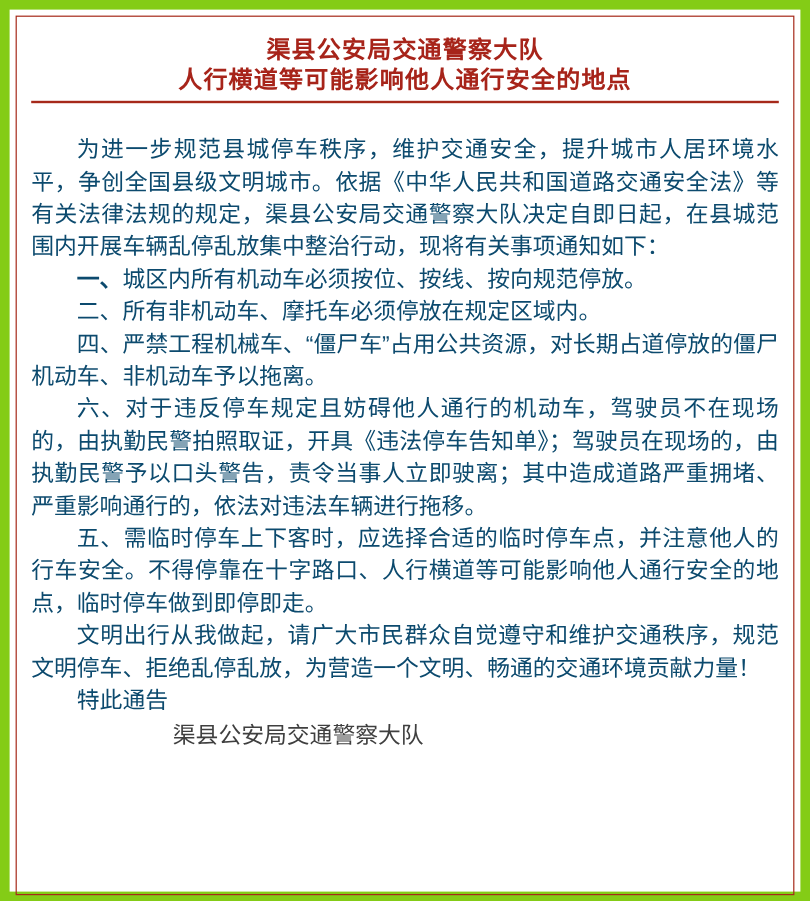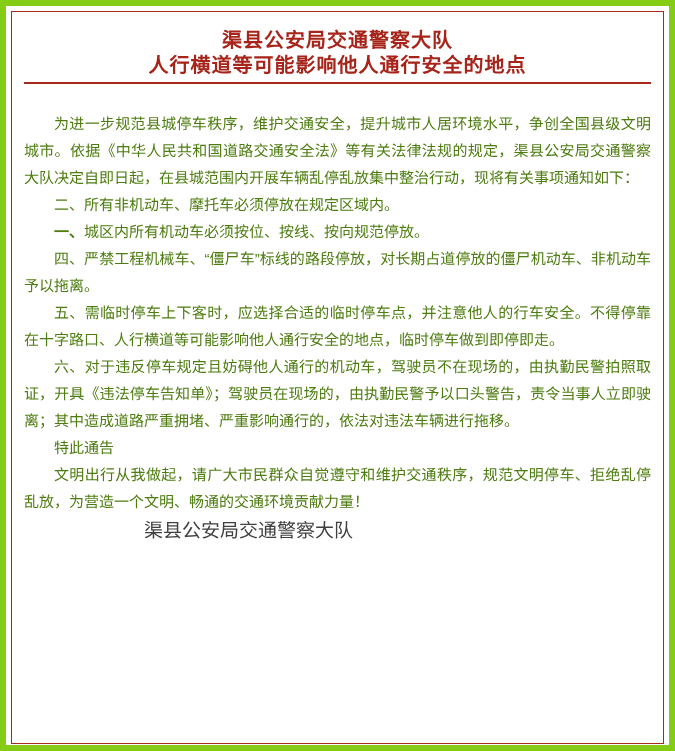--- a/index.html
+++ b/index.html
@@ -5,21 +5,21 @@
   * { margin: 0; padding: 0; box-sizing: border-box; }
   html, body { background: #ffffff; }
   body {
     font-family: "Liberation Sans", "DejaVu Sans", sans-serif;
     width: 675px;
   }
   .page {
     width: 675px;
     height: 751px;
     background: #ffffff;
-    border: 6px solid #84cc16;
+    border: 8px solid #84cc16;
   }
   .inner-frame {
     margin: 5px;
     height: 733px;
     border: 1px solid #a6291a;
     padding: 16px 12px 0 12px;
     overflow: hidden;
   }
   .notice-header {
     text-align: center;
@@ -32,22 +32,22 @@
     letter-spacing: 1px;
   }
   .title-rule {
     margin-top: 4px;
     border: none;
     border-top: 2px solid #a6291a;
     width: 100%;
   }
   .notice-body {
     margin-top: 26px;
-    color: #4d7c0f;
-    font-size: 15px;
+    color: #0c4a6e;
+    font-size: 19px;
     line-height: 27px;
     text-align: justify;
   }
   .para {
     text-indent: 2em;
   }
   .num-bold {
     font-weight: 700;
   }
   .signature-block {
@@ -67,27 +67,27 @@
 
     <header class="notice-header">
       <div class="title-line">渠县公安局交通警察大队</div>
       <div class="title-line">人行横道等可能影响他人通行安全的地点</div>
     </header>
 
     <hr class="title-rule">
 
     <main class="notice-body">
       <p class="para">为进一步规范县城停车秩序，维护交通安全，提升城市人居环境水平，争创全国县级文明城市。依据《中华人民共和国道路交通安全法》等有关法律法规的规定，渠县公安局交通警察大队决定自即日起，在县城范围内开展车辆乱停乱放集中整治行动，现将有关事项通知如下：</p>
+      <p class="para"><span class="num-bold">一、</span><span>城区内所有机动车必须按位、按线、按向规范停放。</span></p>
       <p class="para">二、所有非机动车、摩托车必须停放在规定区域内。</p>
-      <p class="para"><span class="num-bold">一、</span><span>城区内所有机动车必须按位、按线、按向规范停放。</span></p>
-      <p class="para">四、严禁工程机械车、“僵尸车”标线的路段停放，对长期占道停放的僵尸机动车、非机动车予以拖离。</p>
+      <p class="para">四、严禁工程机械车、“僵尸车”占用公共资源，对长期占道停放的僵尸机动车、非机动车予以拖离。</p>
+      <p class="para">六、对于违反停车规定且妨碍他人通行的机动车，驾驶员不在现场的，由执勤民警拍照取证，开具《违法停车告知单》；驾驶员在现场的，由执勤民警予以口头警告，责令当事人立即驶离；其中造成道路严重拥堵、严重影响通行的，依法对违法车辆进行拖移。</p>
       <p class="para">五、需临时停车上下客时，应选择合适的临时停车点，并注意他人的行车安全。不得停靠在十字路口、人行横道等可能影响他人通行安全的地点，临时停车做到即停即走。</p>
-      <p class="para">六、对于违反停车规定且妨碍他人通行的机动车，驾驶员不在现场的，由执勤民警拍照取证，开具《违法停车告知单》；驾驶员在现场的，由执勤民警予以口头警告，责令当事人立即驶离；其中造成道路严重拥堵、严重影响通行的，依法对违法车辆进行拖移。</p>
+      <p class="para">文明出行从我做起，请广大市民群众自觉遵守和维护交通秩序，规范文明停车、拒绝乱停乱放，为营造一个文明、畅通的交通环境贡献力量！</p>
       <p class="para">特此通告</p>
-      <p class="para">文明出行从我做起，请广大市民群众自觉遵守和维护交通秩序，规范文明停车、拒绝乱停乱放，为营造一个文明、畅通的交通环境贡献力量！</p>
     </main>
 
     <div class="signature-block">
       <div>渠县公安局交通警察大队</div>
     </div>
 
   </div>
 </div>
 
 </body></html>

